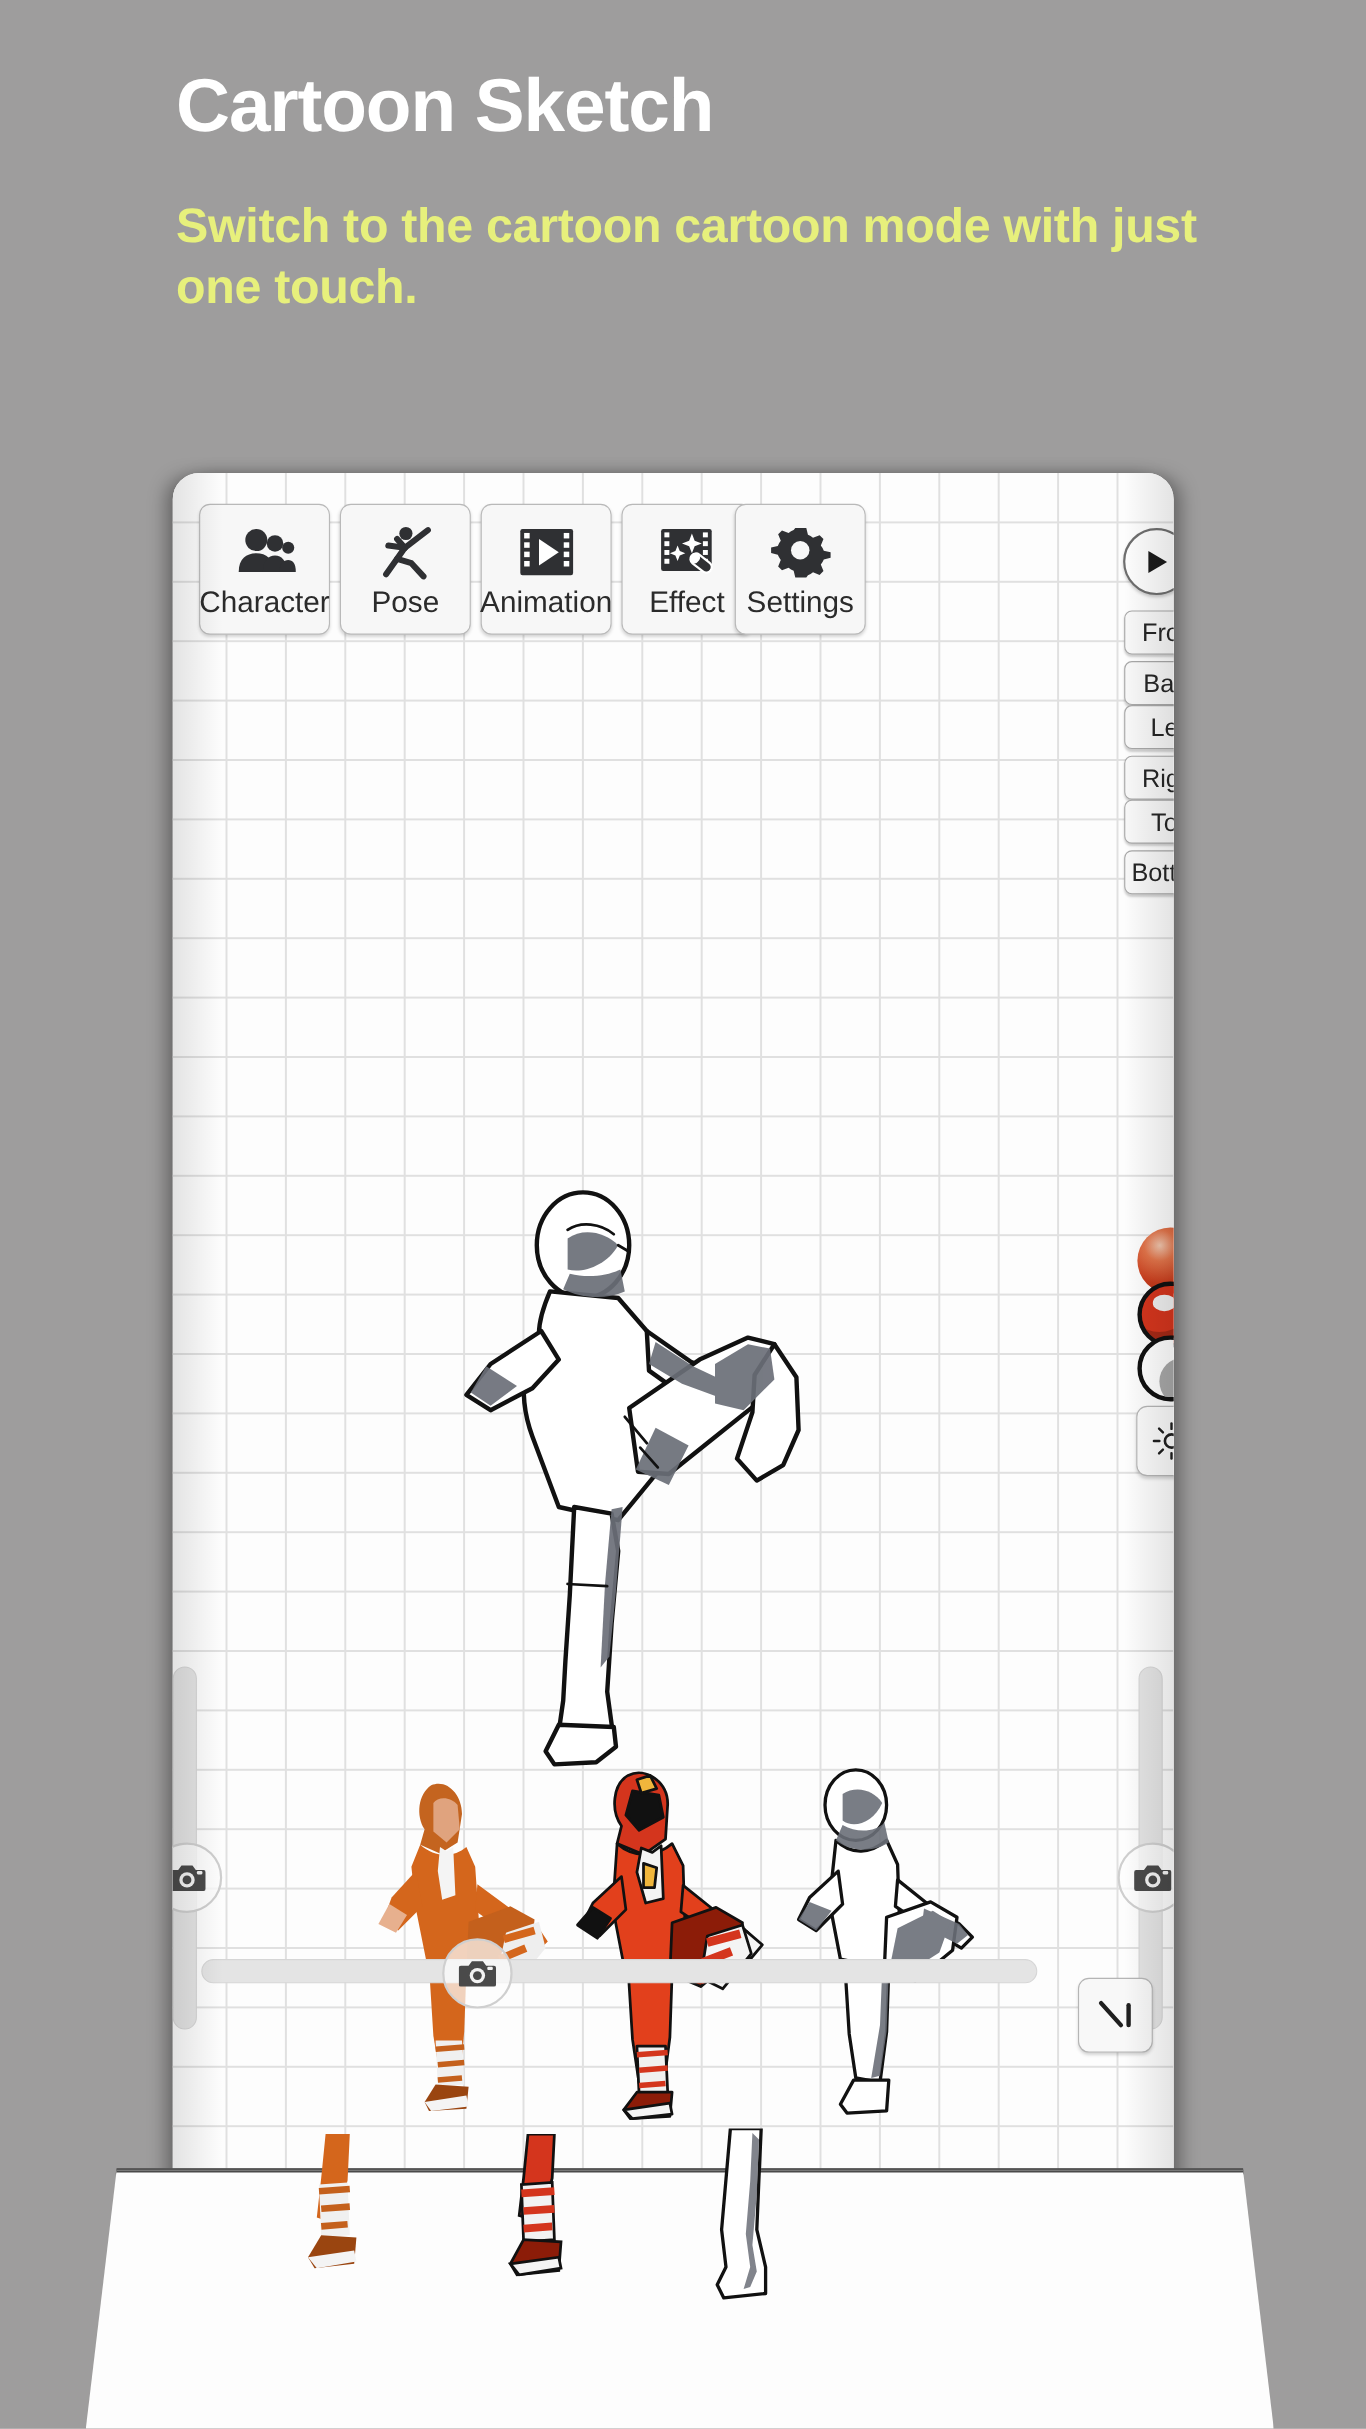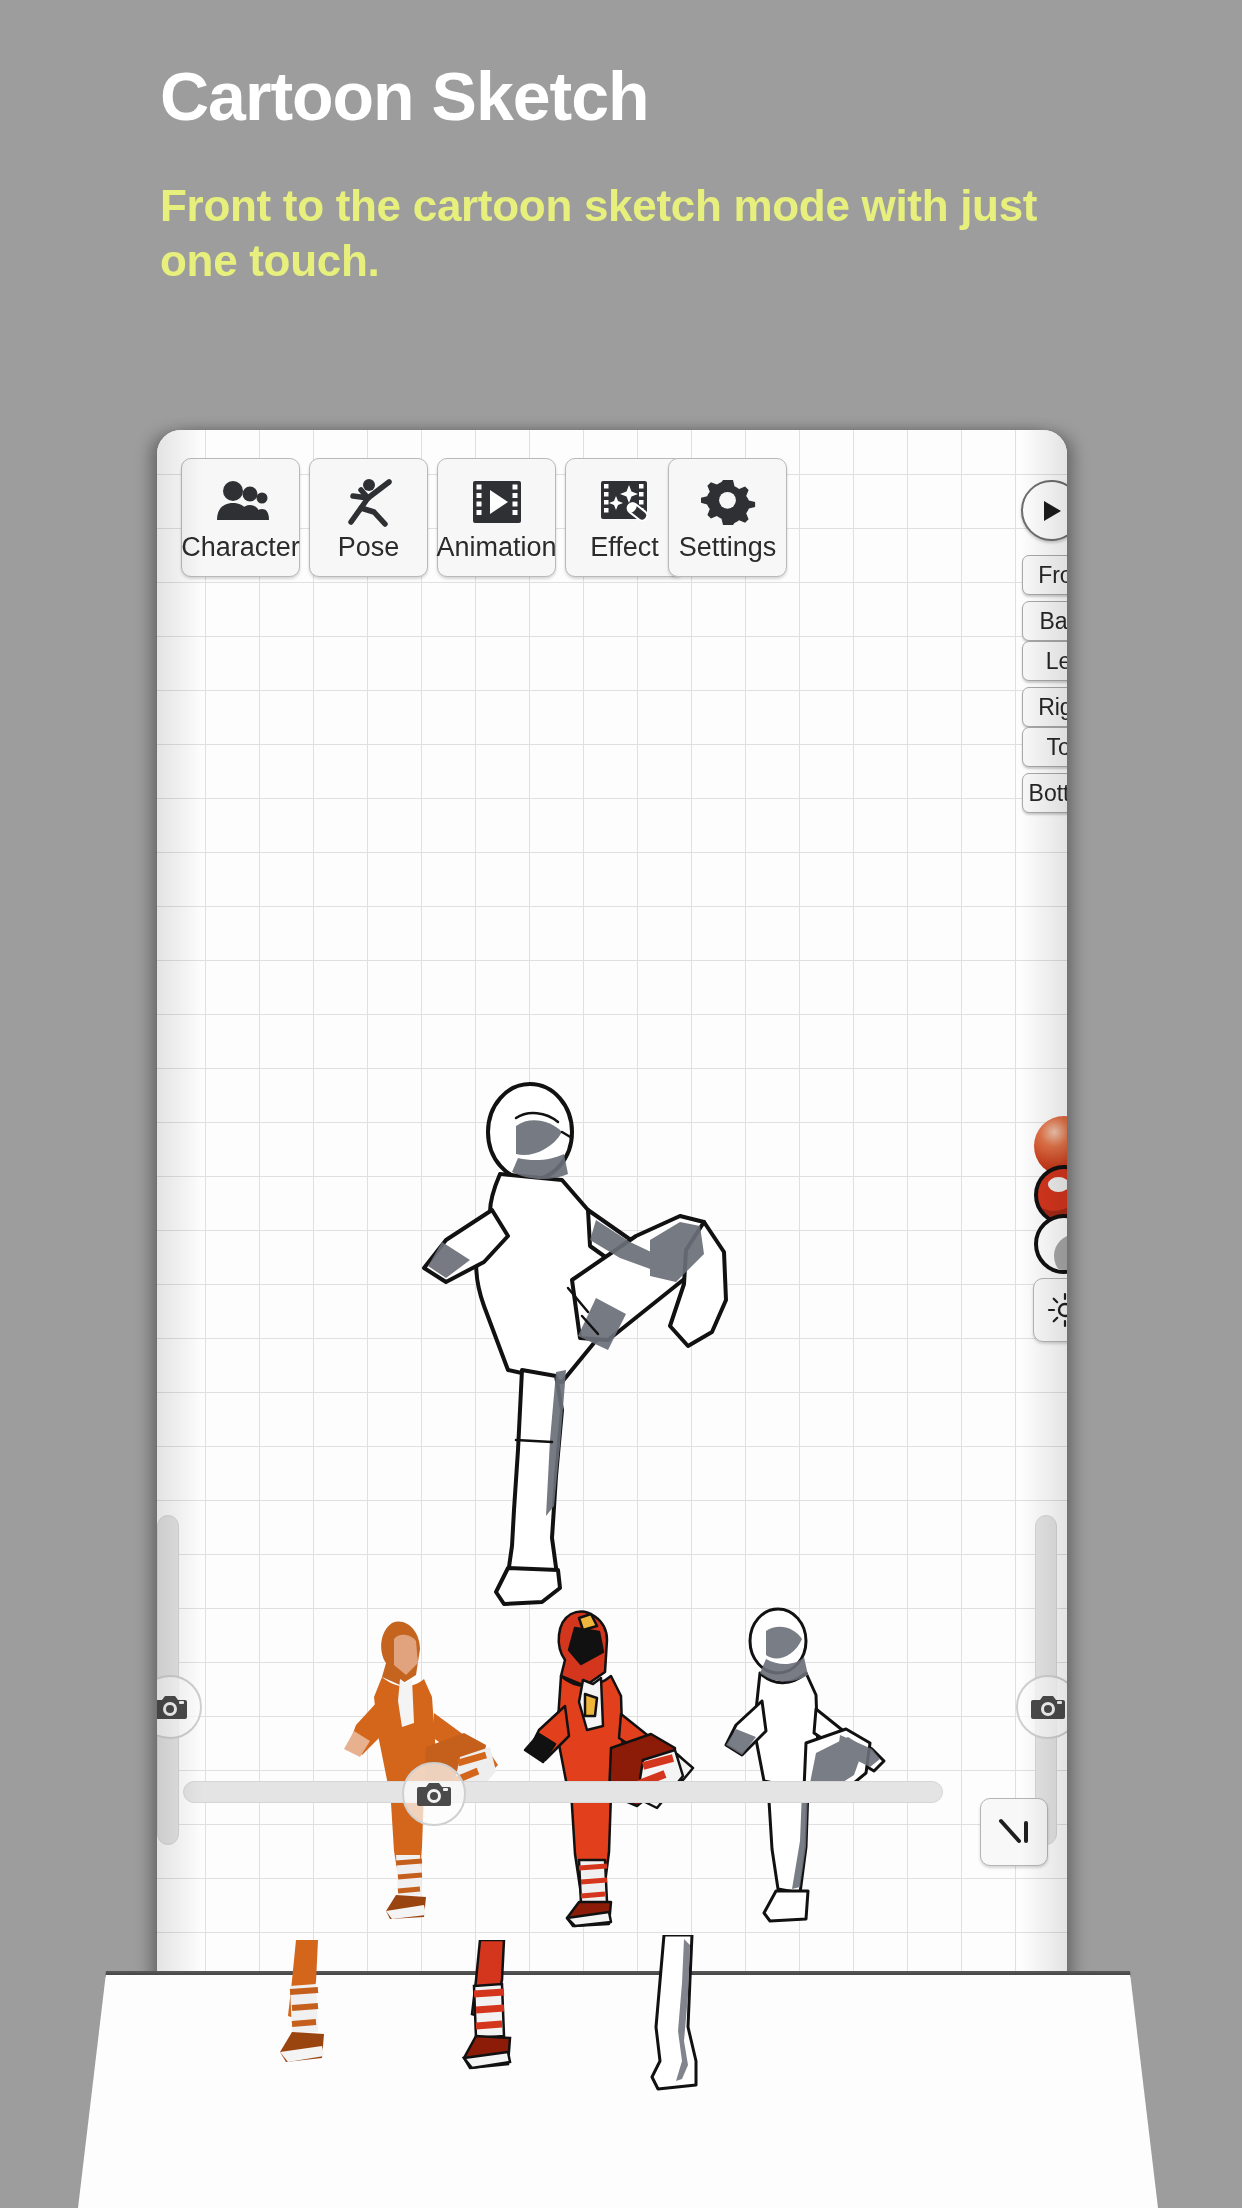--- a/index.html
+++ b/index.html
@@ -136,21 +136,21 @@
   #main-figure{left:255px;top:640px;width:330px;height:540px;}
   #thumb-0{left:183px;top:1175px;width:160px;height:320px;}
   #thumb-1{left:366px;top:1168px;width:175px;height:330px;}
   #thumb-2{left:565px;top:1165px;width:165px;height:330px;}
 </style>
 </head>
 <body>
 
 <div id="promo">
   <div id="promo-title">Cartoon Sketch</div>
-  <div id="promo-sub">Front to the cartoon sketch mode with just one touch.</div>
+  <div id="promo-sub">Switch to the cartoon cartoon mode with just one touch.</div>
 </div>
 
 <div id="phone">
 
   <div id="grid"></div>
 
   <svg class="fig" id="main-figure" viewBox="0 0 330 540">
     <g fill="#ffffff" stroke="#111" stroke-width="4" stroke-linejoin="round" stroke-linecap="round">
 
       <ellipse cx="118" cy="62" rx="42" ry="48"></ellipse>

